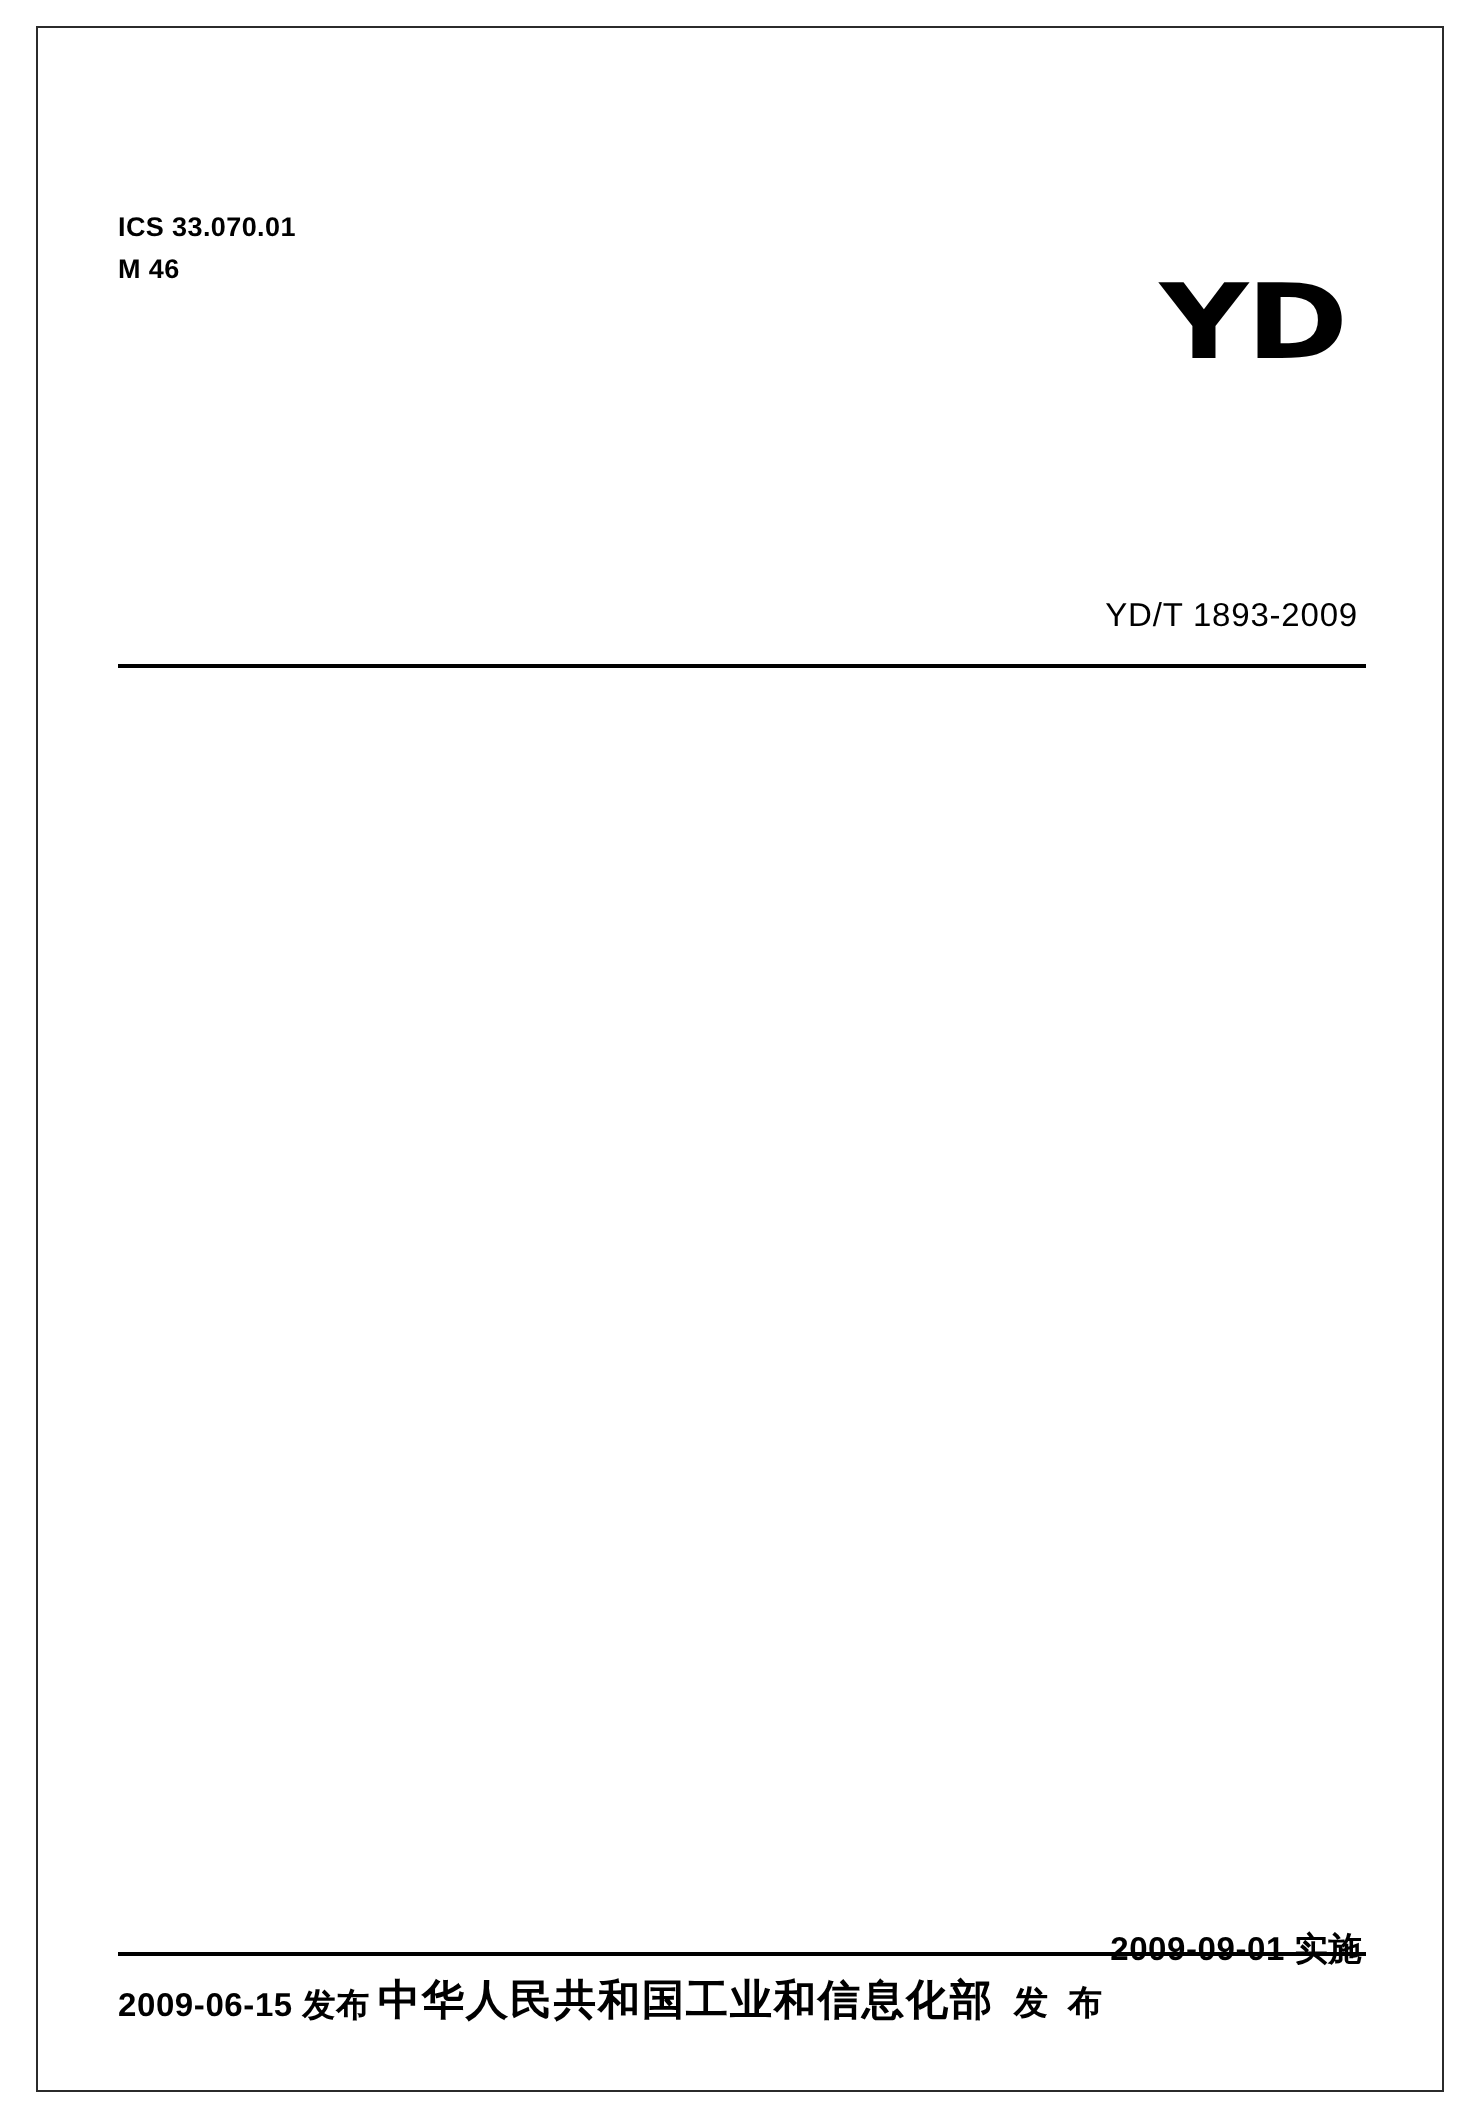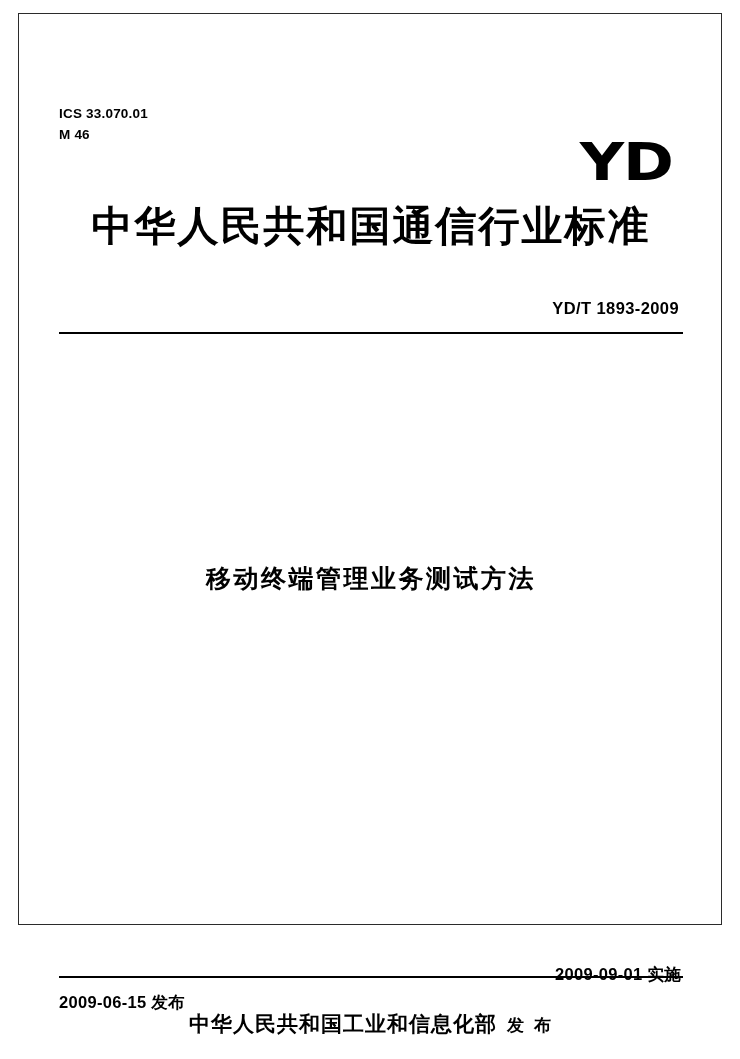--- a/index.html
+++ b/index.html
@@ -17,21 +17,21 @@
     height: 1059px;
     background: #ffffff;
     overflow: hidden;
     box-sizing: border-box;
   }
   .sheet {
     position: absolute;
     left: 18px;
     top: 13px;
     width: 704px;
-    height: 912px;
+    height: 1033px;
     border: 1px solid #2b2b2b;
     box-sizing: border-box;
     background: #ffffff;
   }
   .content {
     position: absolute;
     left: 40px;
     top: 0;
     width: 624px;
     height: 100%;
@@ -76,21 +76,21 @@
     letter-spacing: 2px;
     white-space: nowrap;
   }
 
   
   .std-number {
     position: absolute;
     right: 4px;
     top: 285px;
     font-size: 16.5px;
-    font-weight: bold;
+    font-weight: normal;
     letter-spacing: 0.4px;
   }
 
   
   .header-rule {
     position: absolute;
     left: 0;
     top: 318px;
     width: 624px;
     height: 2px;
@@ -163,21 +163,20 @@
     position: absolute;
     left: 0;
     top: 972px;
     width: 624px;
     text-align: center;
     font-family: "DejaVu Sans", sans-serif;
     font-weight: bold;
     font-size: 21px;
     letter-spacing: 1px;
     white-space: nowrap;
-    margin-top: 24px;
   }
   .issuer .suffix {
     font-size: 17px;
     margin-left: 10px;
     letter-spacing: 2px;
   }
 </style>
 </head>
 <body>
 
@@ -185,27 +184,25 @@
   <div class="sheet">
     <div class="content">
 
       <div class="ics-block">
         <div class="ics-line">ICS 33.070.01</div>
         <div class="ics-line">M 46</div>
       </div>
 
       <div class="yd-logo">YD</div>
 
-      <div class="cn-title">中华人民共和国通信行业标准</div>
 
       <div class="std-number">YD/T 1893-2009</div>
 
       <div class="header-rule"></div>
 
-      <div class="subject-cn">移动终端管理业务测试方法</div>
 
       <div class="dates-row">
         <div class="date-left">2009-06-15 发布</div>
         <div class="date-right">2009-09-01 实施</div>
       </div>
 
       <div class="footer-rule"></div>
 
       <div class="issuer">
         <span>中华人民共和国工业和信息化部</span><span class="suffix">发 布</span>

